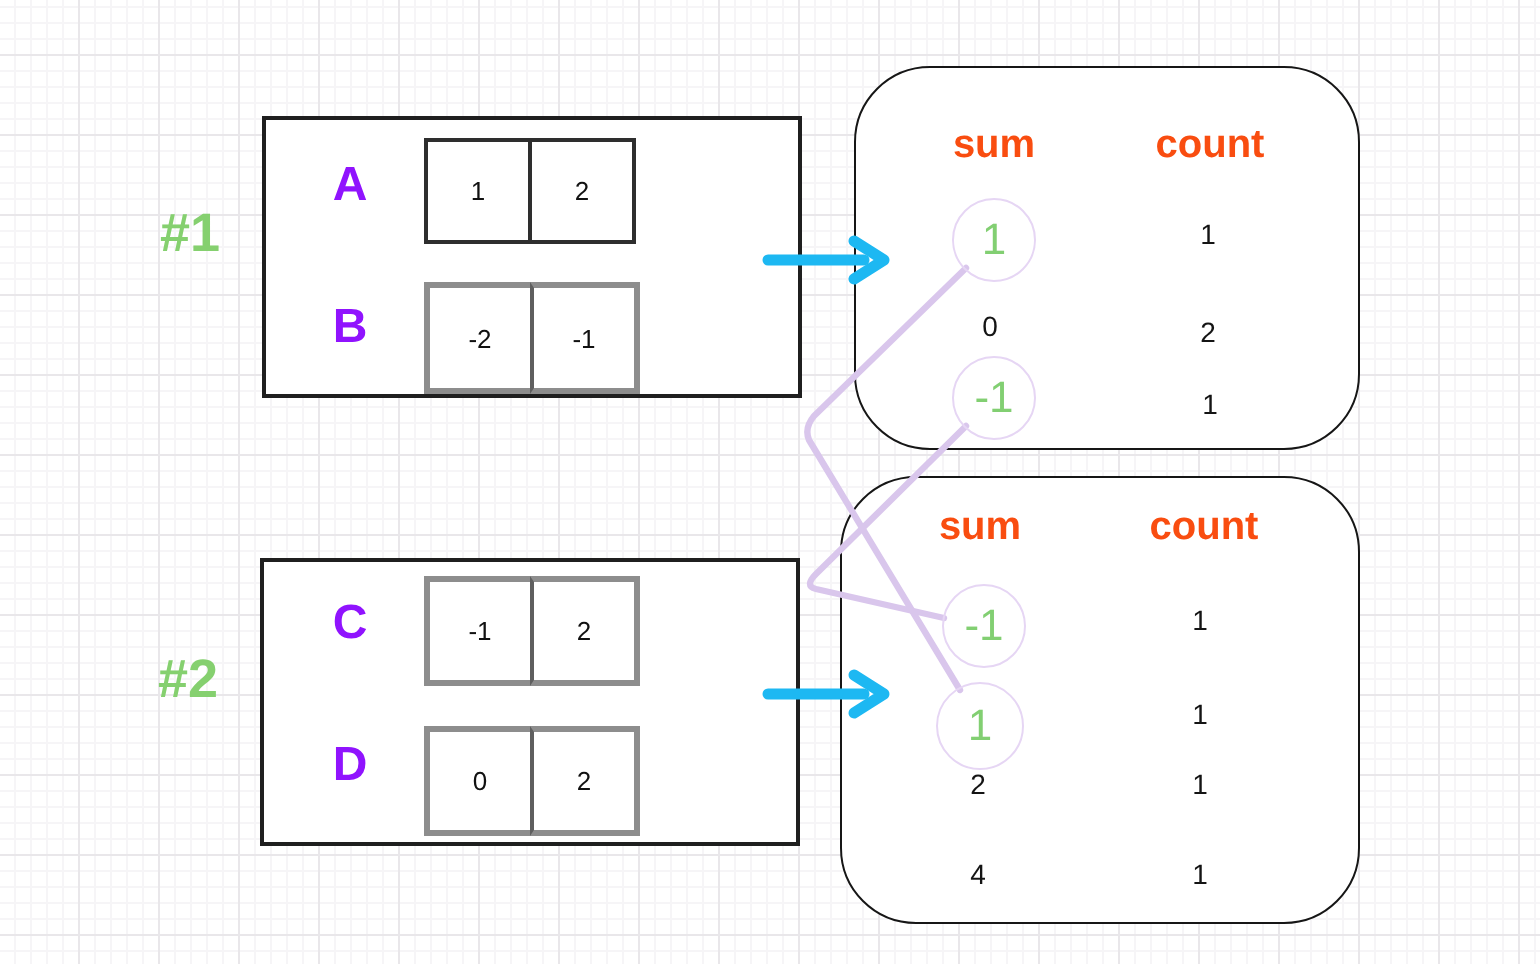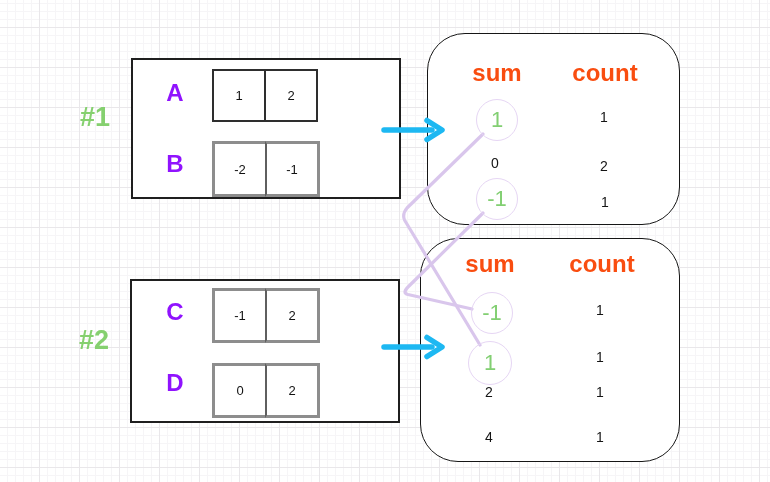--- a/index.html
+++ b/index.html
@@ -21,21 +21,21 @@
   .pair-box{background:#fff;border:2px solid #1f1f1f;z-index:1;}
   .round-box{background:#fff;border:1.6px solid #161616;border-radius:38px;z-index:1;}
   .array-name{font-size:24px;font-weight:bold;color:#9013fe;z-index:4;}
   .cells{display:flex;z-index:2;}
   .cells .cell{width:50px;height:100%;display:flex;align-items:center;justify-content:center;
     font-size:13px;color:#111;background:#fff;}
   .cells.dark .cell{border:2px solid #2e2e2e;}
   .cells.dark .cell + .cell{border-left-width:1px;margin-left:-1px;}
   .cells.gray .cell{border:3px solid #8d8d8d;}
   .cells.gray .cell + .cell{border-left:2px solid #5f5f5f;margin-left:-3px;}
-  .th{font-size:24px;font-weight:bold;color:#f94d10;z-index:4;}
+  .th{font-size:20px;font-weight:bold;color:#f94d10;z-index:4;}
   .val{font-size:14px;color:#141414;z-index:4;}
   .val.green{font-size:22px;color:#82cf72;}
   .hl-circle{width:40px;height:40px;border:1.6px solid #e6d6f4;border-radius:50%;
     background:transparent;z-index:3;}
   svg.overlay{position:absolute;left:0;top:0;z-index:2;pointer-events:none;}
 </style>
 </head>
 <body>
 
 <div class="canvas">

